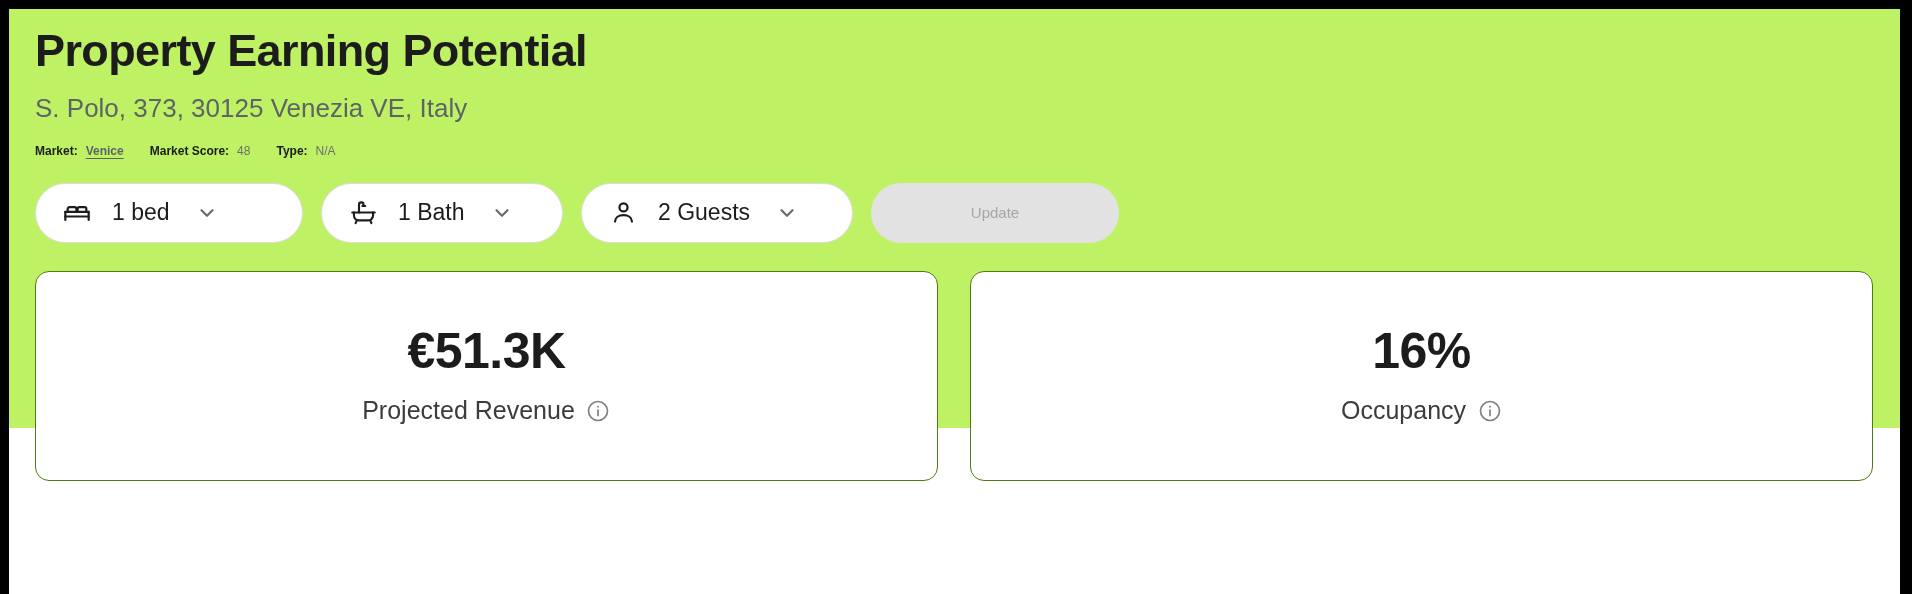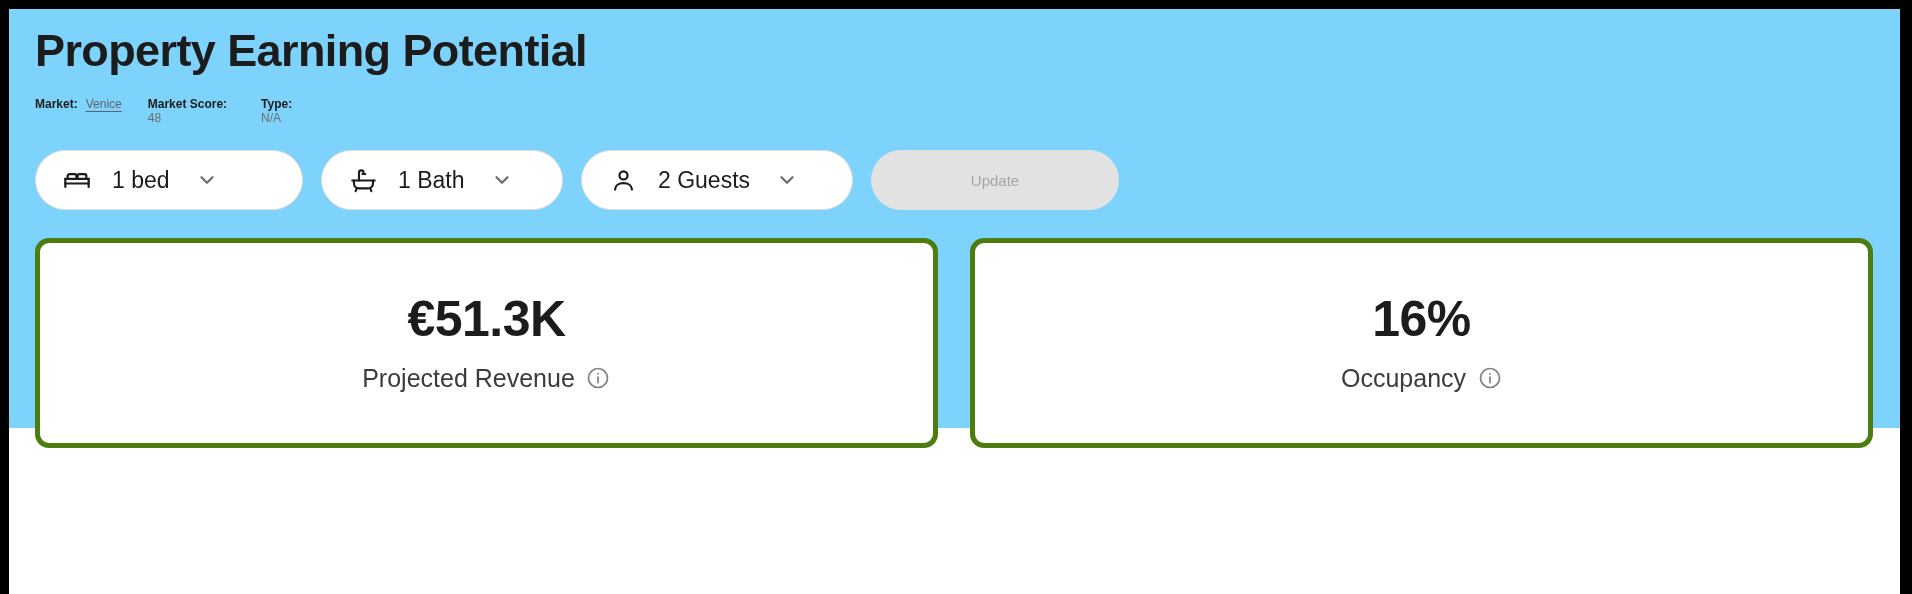--- a/index.html
+++ b/index.html
@@ -42,21 +42,21 @@
     background: #000000;
   }
 
   
   .page {
     position: absolute;
     top: 9px;
     left: 9px;
     width: 1891px;
     height: 419px;
-    background: #7dd3fc;
+    background: #bef264;
     padding: 17px 0 0 26px;
   }
 
   .page-title {
     font-size: 45px;
     font-weight: 700;
     color: #1c1c1c;
     letter-spacing: -0.6px;
     line-height: 1.12;
     margin: 0;
@@ -74,32 +74,32 @@
 
   
   .meta-row {
     display: flex;
     align-items: baseline;
     margin-top: 21px;
     font-size: 12px;
     white-space: nowrap;
   }
   .meta-group { display: flex; align-items: baseline; }
-  .meta-group + .meta-group { margin-left: 26px; flex-direction: column; }
+  .meta-group + .meta-group { margin-left: 26px; }
   .meta-label {
     font-weight: 700;
     color: #1c1c1c;
     margin-right: 8px;
   }
   .meta-value {
     font-weight: 400;
     color: #6e6e6e;
   }
   .meta-link {
-    font-weight: 400;
+    font-weight: 700;
     color: #5f6368;
     text-decoration: underline;
     text-underline-offset: 3px;
     cursor: pointer;
   }
 
   
   .controls-row {
     display: flex;
     align-items: flex-end;
@@ -169,21 +169,21 @@
   
   .cards-row {
     display: flex;
     margin-top: 28px;
     gap: 32px;
     width: 1838px;
   }
   .stat-card {
     flex: 1 1 0;
     height: 210px;
-    border: 5px solid #4d7c0f;
+    border: 1px solid #4d7c0f;
     border-radius: 14px;
     background: #ffffff;
     display: flex;
     flex-direction: column;
     align-items: center;
     justify-content: center;
   }
   .stat-value {
     font-size: 50px;
     font-weight: 700;
@@ -222,20 +222,21 @@
 <div id="screen">
 
   <div class="frame-top"></div>
   <div class="frame-left"></div>
   <div class="frame-right"></div>
 
   <div class="page">
 
     <h1 class="page-title">Property Earning Potential</h1>
 
+    <div class="page-subtitle">S. Polo, 373, 30125 Venezia VE, Italy</div>
 
     <div class="meta-row">
       <div class="meta-group">
         <span class="meta-label">Market:</span>
         <span class="meta-link">Venice</span>
       </div>
       <div class="meta-group">
         <span class="meta-label">Market Score:</span>
         <span class="meta-value">48</span>
       </div>

